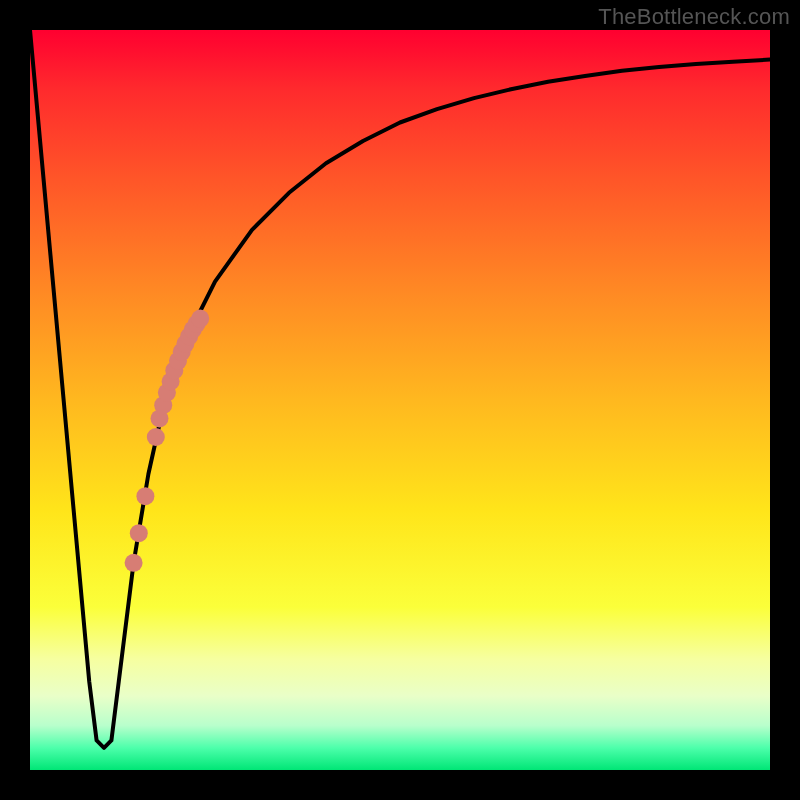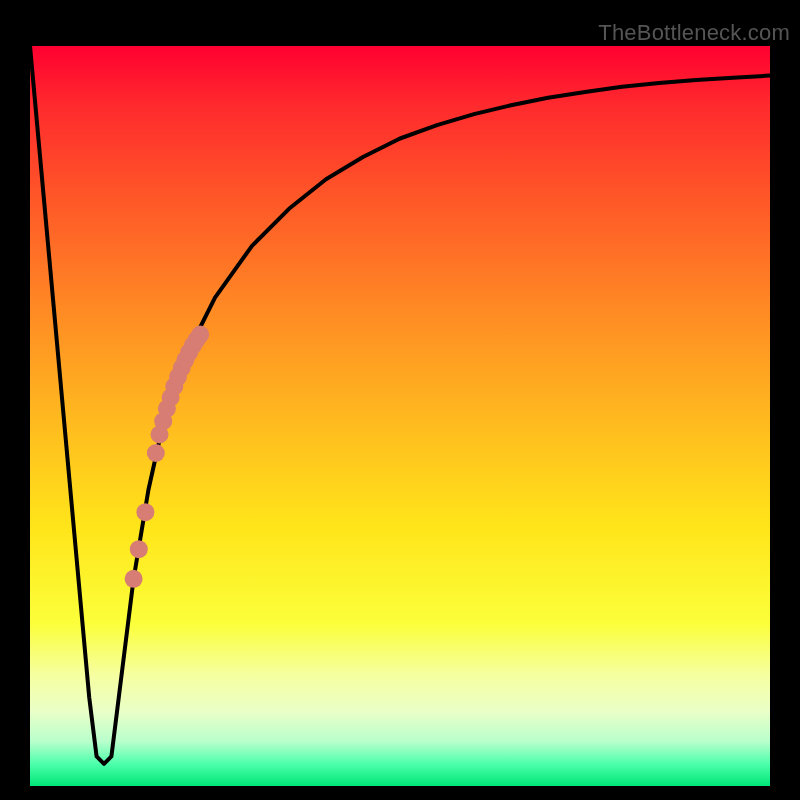--- a/index.html
+++ b/index.html
@@ -9,21 +9,20 @@
     height: 800px;
     overflow: hidden;
     background: #000;
     font-family: Arial, Helvetica, sans-serif;
   }
   .frame {
     position: relative;
     width: 800px;
     height: 592px;
     background: #000;
-    margin-top: 16px;
   }
   .plot-rect {
     position: absolute;
     left: 30px;
     top: 30px;
     width: 740px;
     height: 740px;
     
     background: linear-gradient(
       to bottom,

